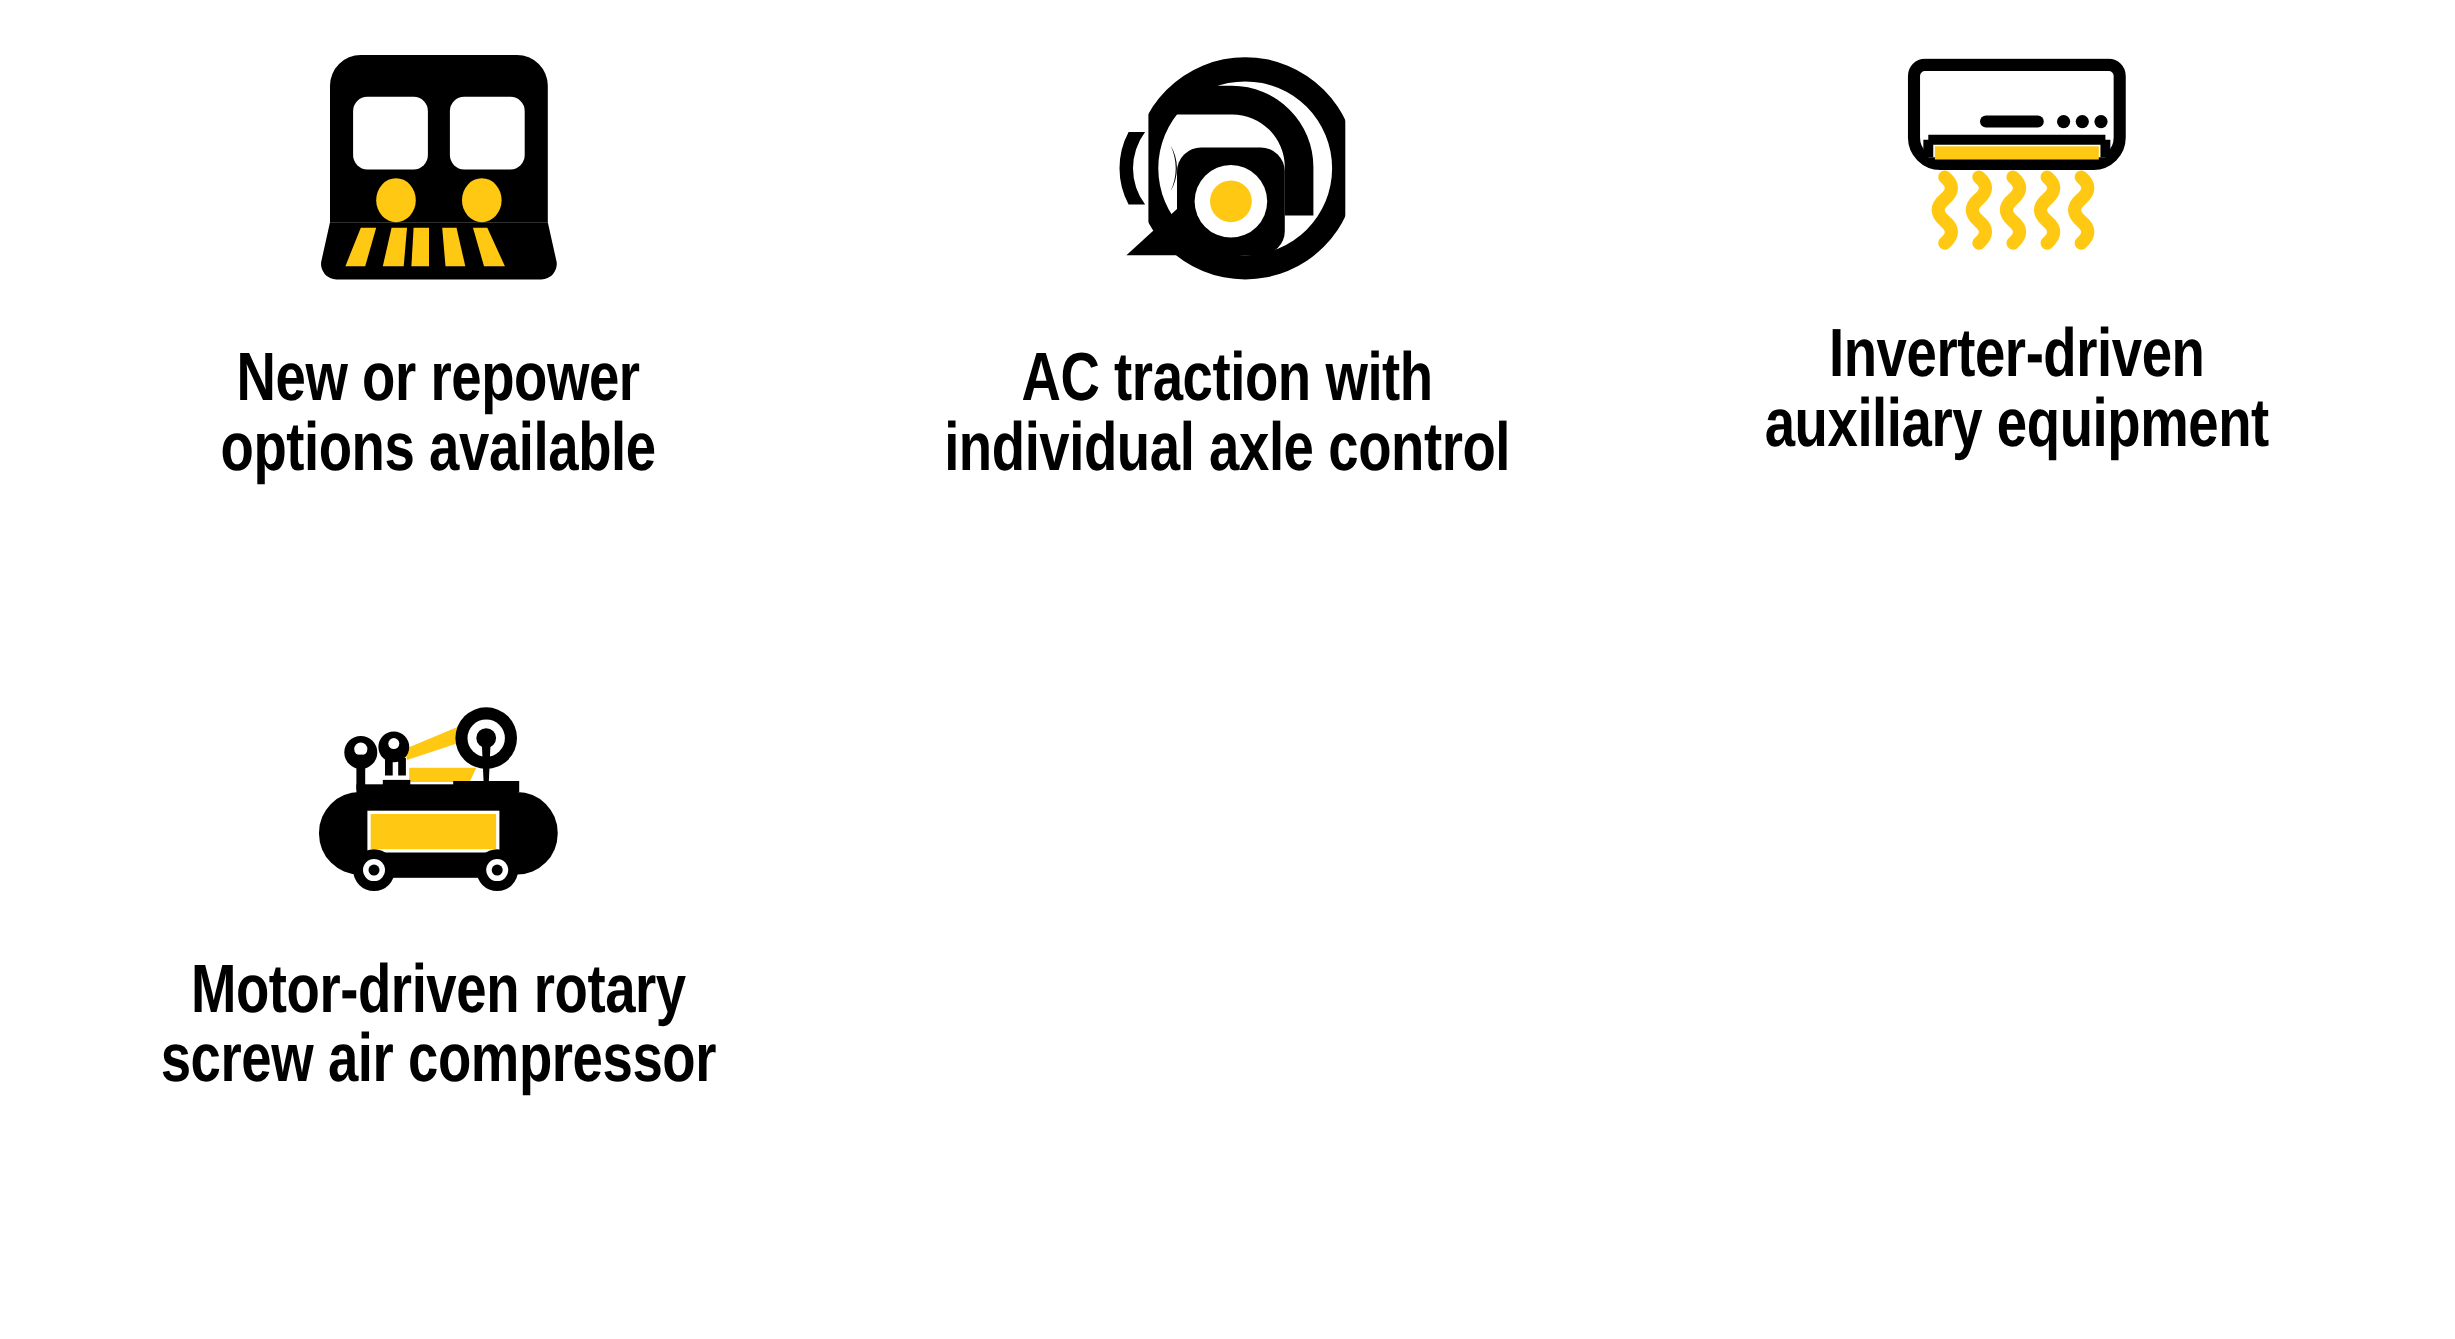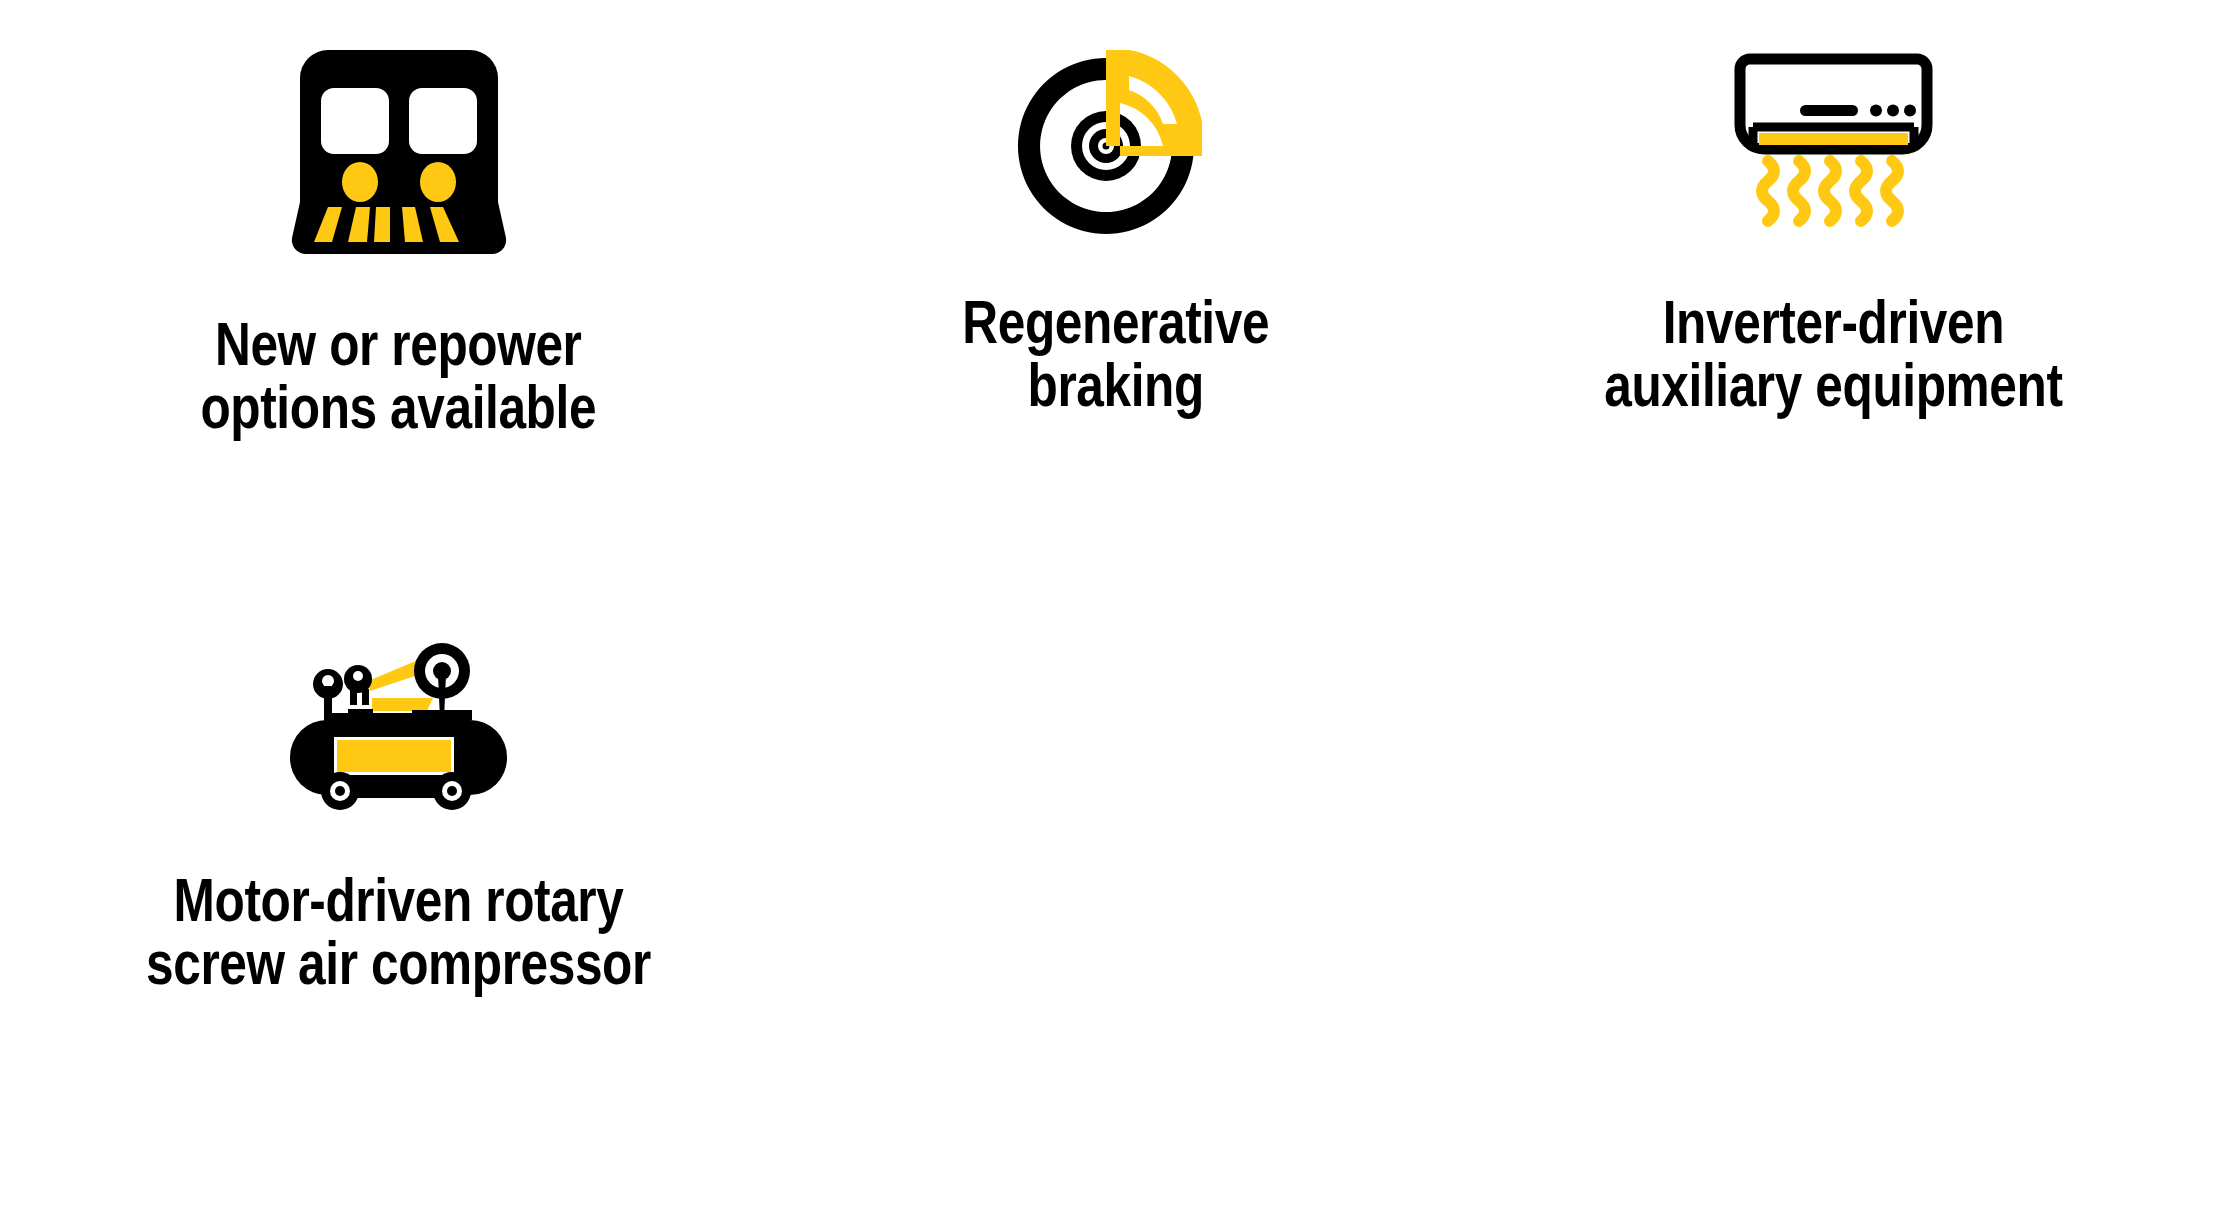--- a/index.html
+++ b/index.html
@@ -78,45 +78,45 @@
         <path d="M106 157 L106 192 H90 L92 157 Z" fill="#FFC913"></path>
         <path d="M131 157 L139 192 H121 L118 157 Z" fill="#FFC913"></path>
         <path d="M159 157 L175 192 H156 L146 157 Z" fill="#FFC913"></path>
       </svg>
     </div>
     <div class="feature-label">New or repower
 options available</div>
   </div>
 
 
+  <div class="feature-cell row1">
+    <div class="icon-wrap">
+      <svg width="215" height="205" viewBox="0 0 215 205">
 
-  <div class="feature-cell row2">
-    <div class="icon-wrap">
-      <svg width="205" height="195" viewBox="0 0 205 195">
+        <path d="M124 2 A101 101 0 1 1 124 204 A101 101 0 0 1 124 2 Z
+                 M124 24 A79 79 0 1 0 124 182 A79 79 0 1 0 124 24 Z" fill="#000000" fill-rule="evenodd"></path>
 
-        <path d="M93 12 A88 88 0 1 1 92.9 12 Z M93 34 A66 66 0 1 0 93.1 34 Z" fill="#000000" fill-rule="evenodd"></path>
+        <rect x="0" y="0" width="36" height="205" fill="#ffffff"></rect>
 
-        <circle cx="93" cy="100" r="35" fill="#000000"></circle>
-        <circle cx="93" cy="100" r="24" fill="#ffffff"></circle>
-        <circle cx="93" cy="100" r="17" fill="#000000"></circle>
-        <circle cx="93" cy="100" r="8" fill="#ffffff"></circle>
-        <circle cx="93" cy="100" r="3.5" fill="#000000"></circle>
+        <path d="M33 70 A55 55 0 0 0 33 136 H18 A70 70 0 0 1 18 70 Z" fill="#000000"></path>
+        <path d="M56 82 A40 40 0 0 1 56 124 A48 48 0 0 0 56 82 Z" fill="#000000"></path>
 
-        <path d="M93 4 H103 A92 92 0 0 1 189 90 V110 H157 A60 60 0 0 0 93 50 Z
-                 M103 28 A68 68 0 0 1 166 88 H150 A54 54 0 0 0 103 44 Z" fill="#FFC913" fill-rule="evenodd"></path>
-        <path d="M93 4 L93 50 A60 60 0 0 1 111 53 L111 4 Z" fill="#FFC913"></path>
-        <rect x="93" y="4" width="14" height="96" fill="#FFC913"></rect>
-        <path d="M107 100 H189 V110 H107 Z" fill="#FFC913"></path>
-        <path d="M107 4 H117 A92 92 0 0 1 189 76 V100 H150 A57 57 0 0 0 107 57 Z" fill="#FFC913"></path>
-        <path d="M116 30 A68 68 0 0 1 164 78 L150 78 A54 54 0 0 0 116 44 Z" fill="#ffffff"></path>
+        <path d="M112 28 A74 74 0 0 1 186 102 V146 H160 V102 A48 48 0 0 0 112 54 H60 V28 Z" fill="#000000"></path>
+
+        <rect x="62" y="84" width="98" height="98" rx="22" fill="#000000"></rect>
+
+        <path d="M62 140 L62 182 L16 182 Z" fill="#000000"></path>
+        <circle cx="111" cy="133" r="33" fill="#ffffff"></circle>
+        <circle cx="111" cy="133" r="19" fill="#FFC913"></circle>
       </svg>
     </div>
-    <div class="feature-label">Regenerative
-braking</div>
+    <div class="feature-label">AC traction with
+individual axle control</div>
   </div>
+
 
   <div class="feature-cell row2">
     <div class="icon-wrap">
       <svg width="215" height="180" viewBox="0 0 215 180">
 
         <path d="M14 16 A10 10 0 0 1 24 6 H191 A10 10 0 0 1 201 16 V72 A24 24 0 0 1 177 96 H38 A24 24 0 0 1 14 72 Z" fill="none" stroke="#000000" stroke-width="11"></path>
 
         <path d="M27 78 H188 V90 H27 Z" fill="#ffffff"></path>
         <path d="M27 74 H188" stroke="#000000" stroke-width="9" fill="none"></path>
         <path d="M27 74 V90" stroke="#000000" stroke-width="9" fill="none"></path>

